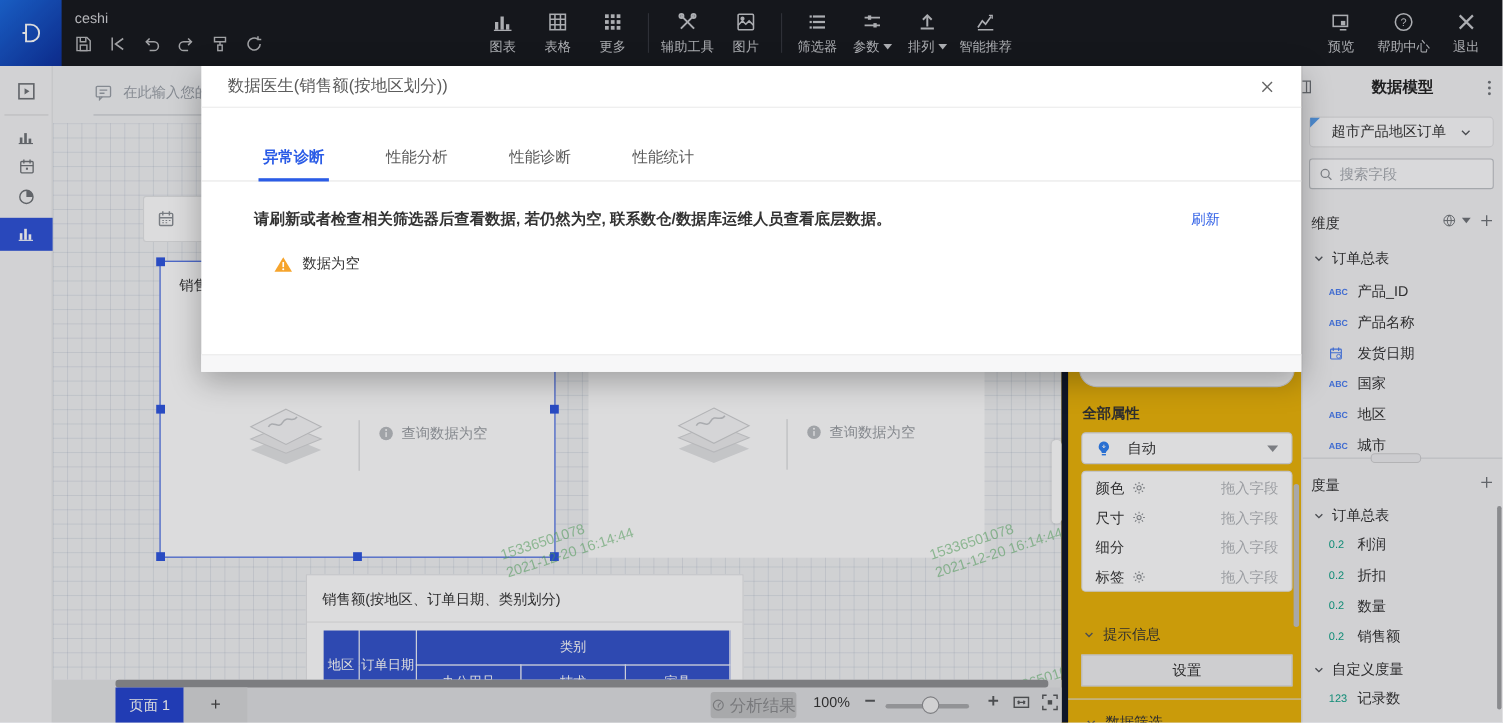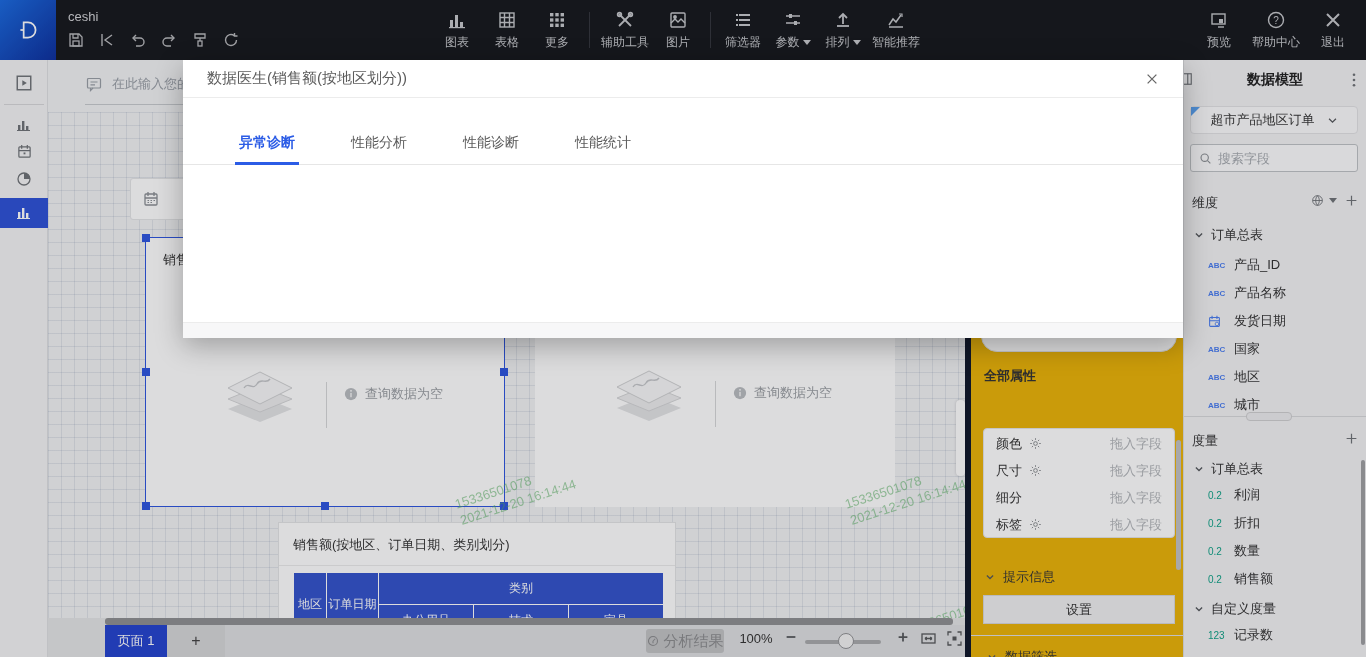--- a/index.html
+++ b/index.html
@@ -518,20 +518,31 @@
     <div class="wm" style="left:860px; top:490px;">
         <div>15336501078</div>
         <div>2021-12-20 16:14:44</div>
       </div>
   </div>
 </div>
 
 <div class="props">
   <div class="chart-type-box"></div>
   <div class="p-title">全部属性</div>
+  <div class="auto-dd">
+    <span>
+        <svg width="15" height="16" viewBox="0 0 16 16">
+          <path d="M8 1a5 5 0 0 1 3.1 8.9c-.6.5-1.1 1.1-1.1 2.1H6c0-1-.5-1.6-1.1-2.1A5 5 0 0 1 8 1z" fill="#2d7ff2"></path>
+          <rect x="6" y="13" width="4" height="1.4" fill="#2d7ff2"></rect>
+          <path d="M8 4v3M6.6 5.4 8 7l1.4-1.6" stroke="#fff" stroke-width=".9" fill="none"></path>
+        </svg>
+      </span>
+    <span>自动</span>
+    <span class="dd-caret"></span>
+  </div>
   <div class="prop-box">
     <div class="prop-row">
       <span>颜色</span>
       <span class="gear">
           <svg width="13" height="13" viewBox="0 0 16 16" fill="none" stroke="currentColor" stroke-width="1.2">
             <circle cx="8" cy="8" r="2.3"></circle>
             <path d="M8 1.5v2M8 12.5v2M1.5 8h2M12.5 8h2M3.5 3.5l1.5 1.5M11 11l1.5 1.5M12.5 3.5 11 5M5 11l-1.5 1.5"></path>
           </svg>
         </span>
       <span class="drop">拖入字段</span>
@@ -780,14 +791,28 @@
           <path d="M3 3l10 10M13 3 3 13"></path>
         </svg>
       </span>
   </div>
   <div class="m-tabs">
     <span class="m-tab active">异常诊断</span>
     <span class="m-tab">性能分析</span>
     <span class="m-tab">性能诊断</span>
     <span class="m-tab">性能统计</span>
   </div>
+  <div class="m-body">
+    <div class="m-msg">请刷新或者检查相关筛选器后查看数据, 若仍然为空, 联系数仓/数据库运维人员查看底层数据。</div>
+    <span class="m-refresh">刷新</span>
+    <div class="m-warn">
+      <span>
+          <svg width="17" height="15" viewBox="0 0 18 16">
+            <path d="M9 .8 17.5 15H.5z" fill="#f6a42c"></path>
+            <rect x="8.2" y="5.5" width="1.6" height="5" fill="#fff"></rect>
+            <circle cx="9" cy="12.6" r="1" fill="#fff"></circle>
+          </svg>
+        </span>
+      <span>数据为空</span>
+    </div>
+  </div>
   <div class="m-foot"></div>
 </div>
 
 </body></html>

